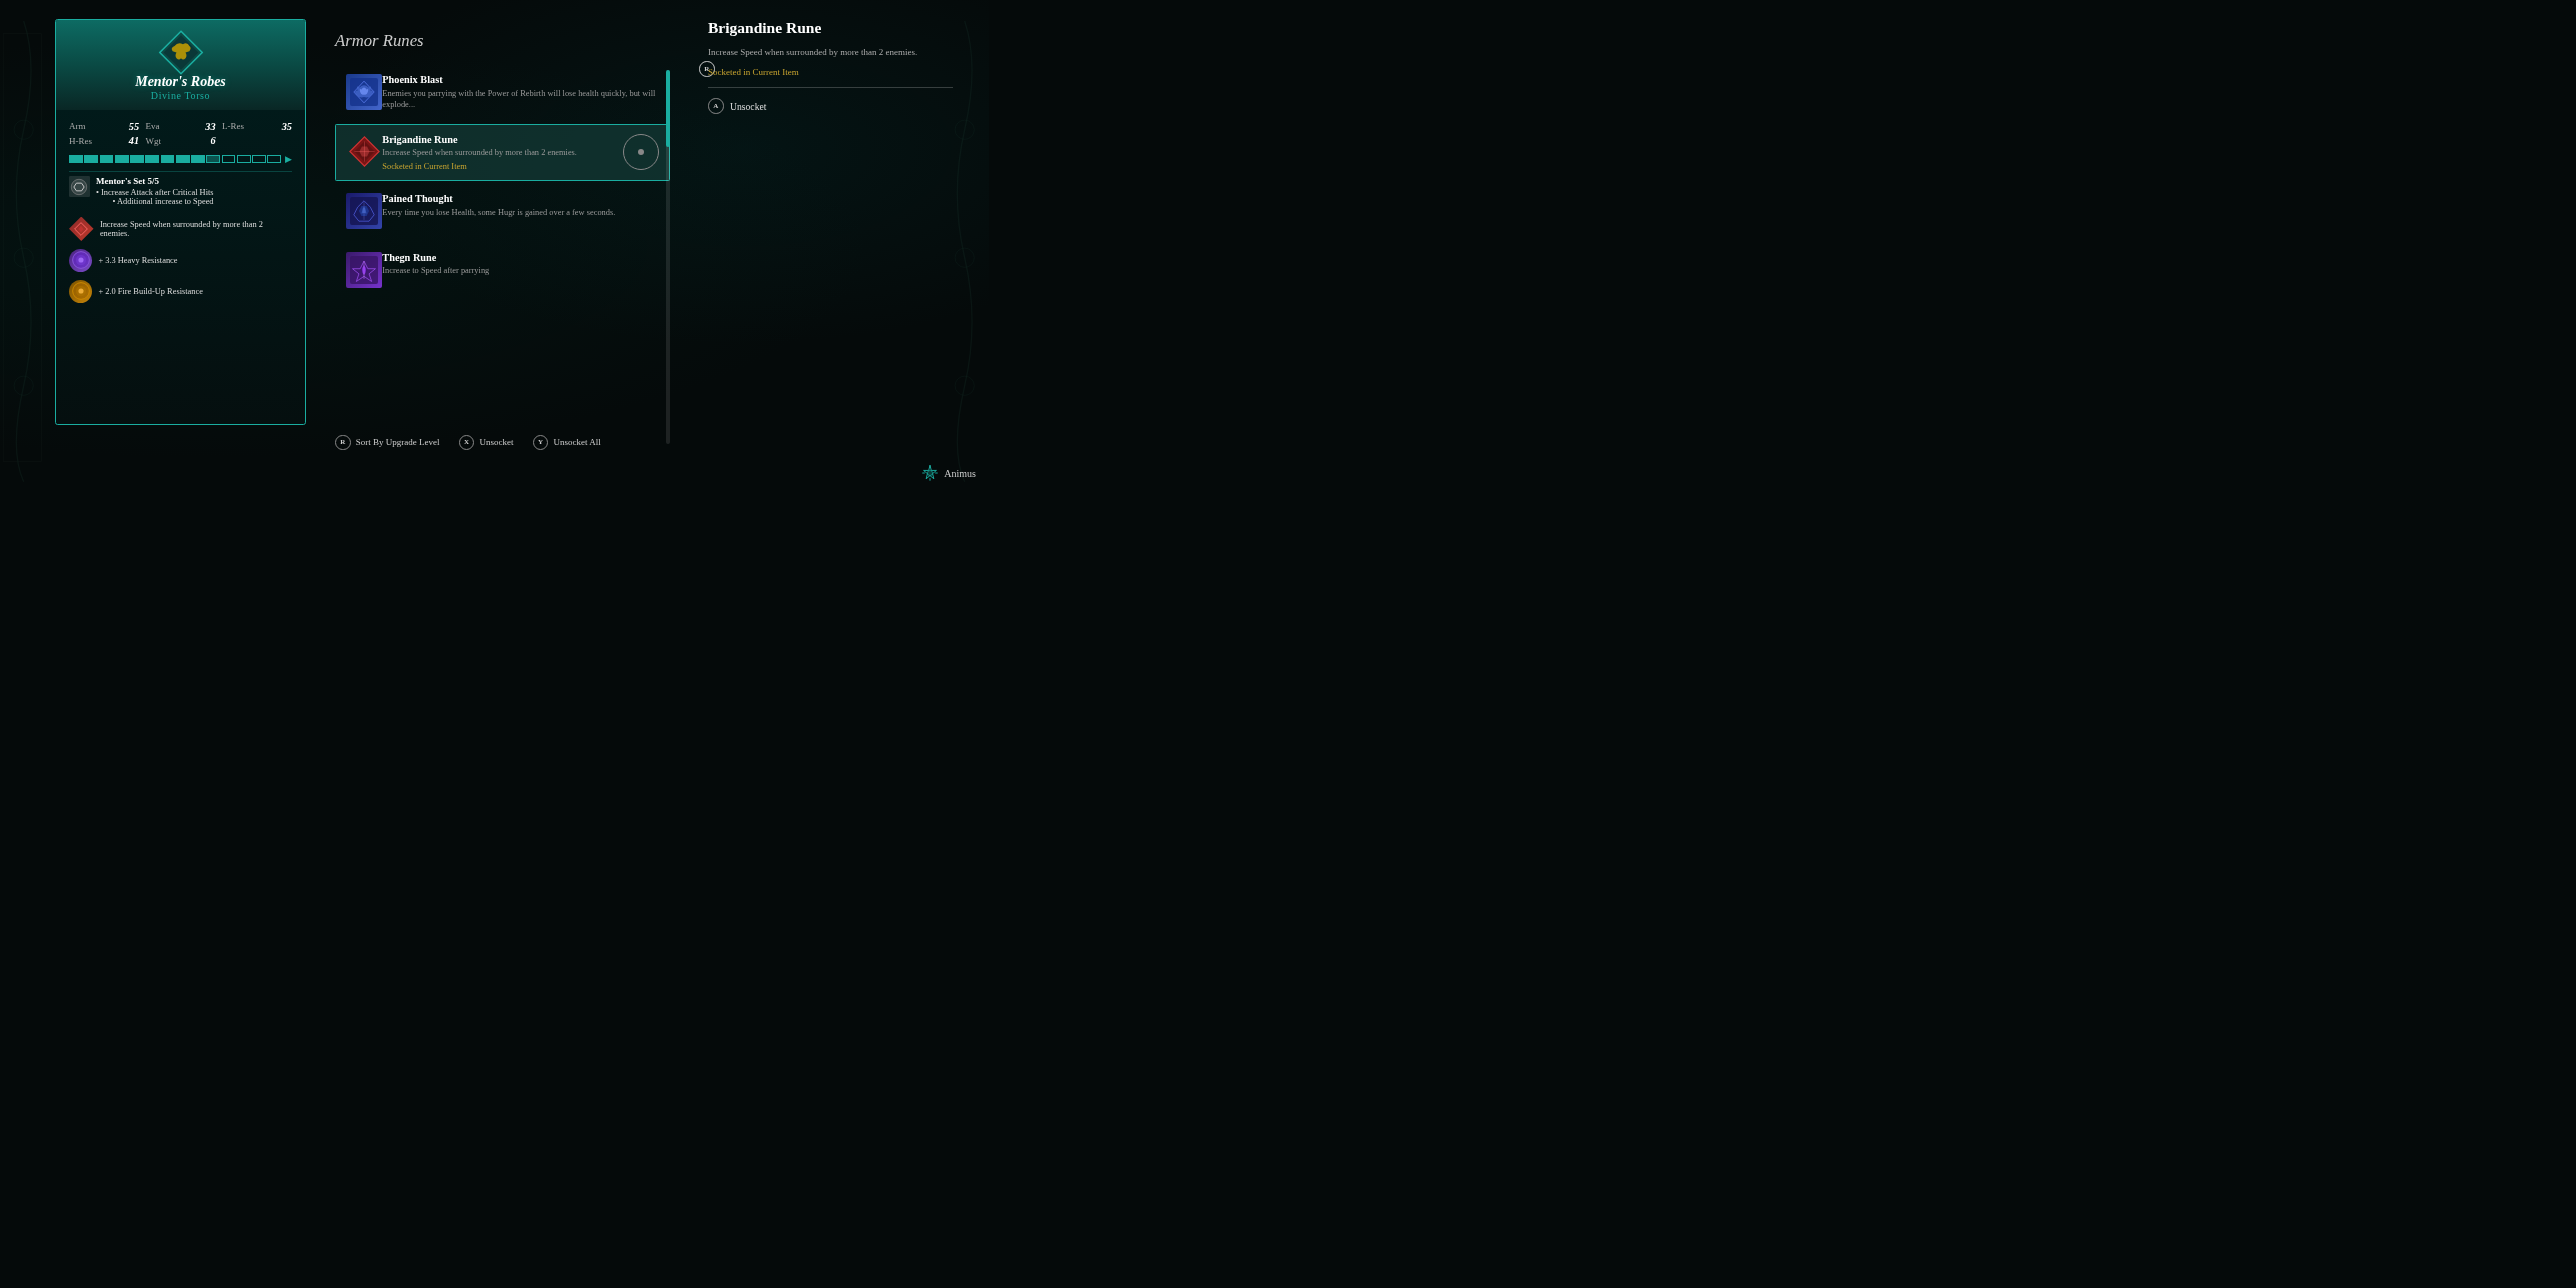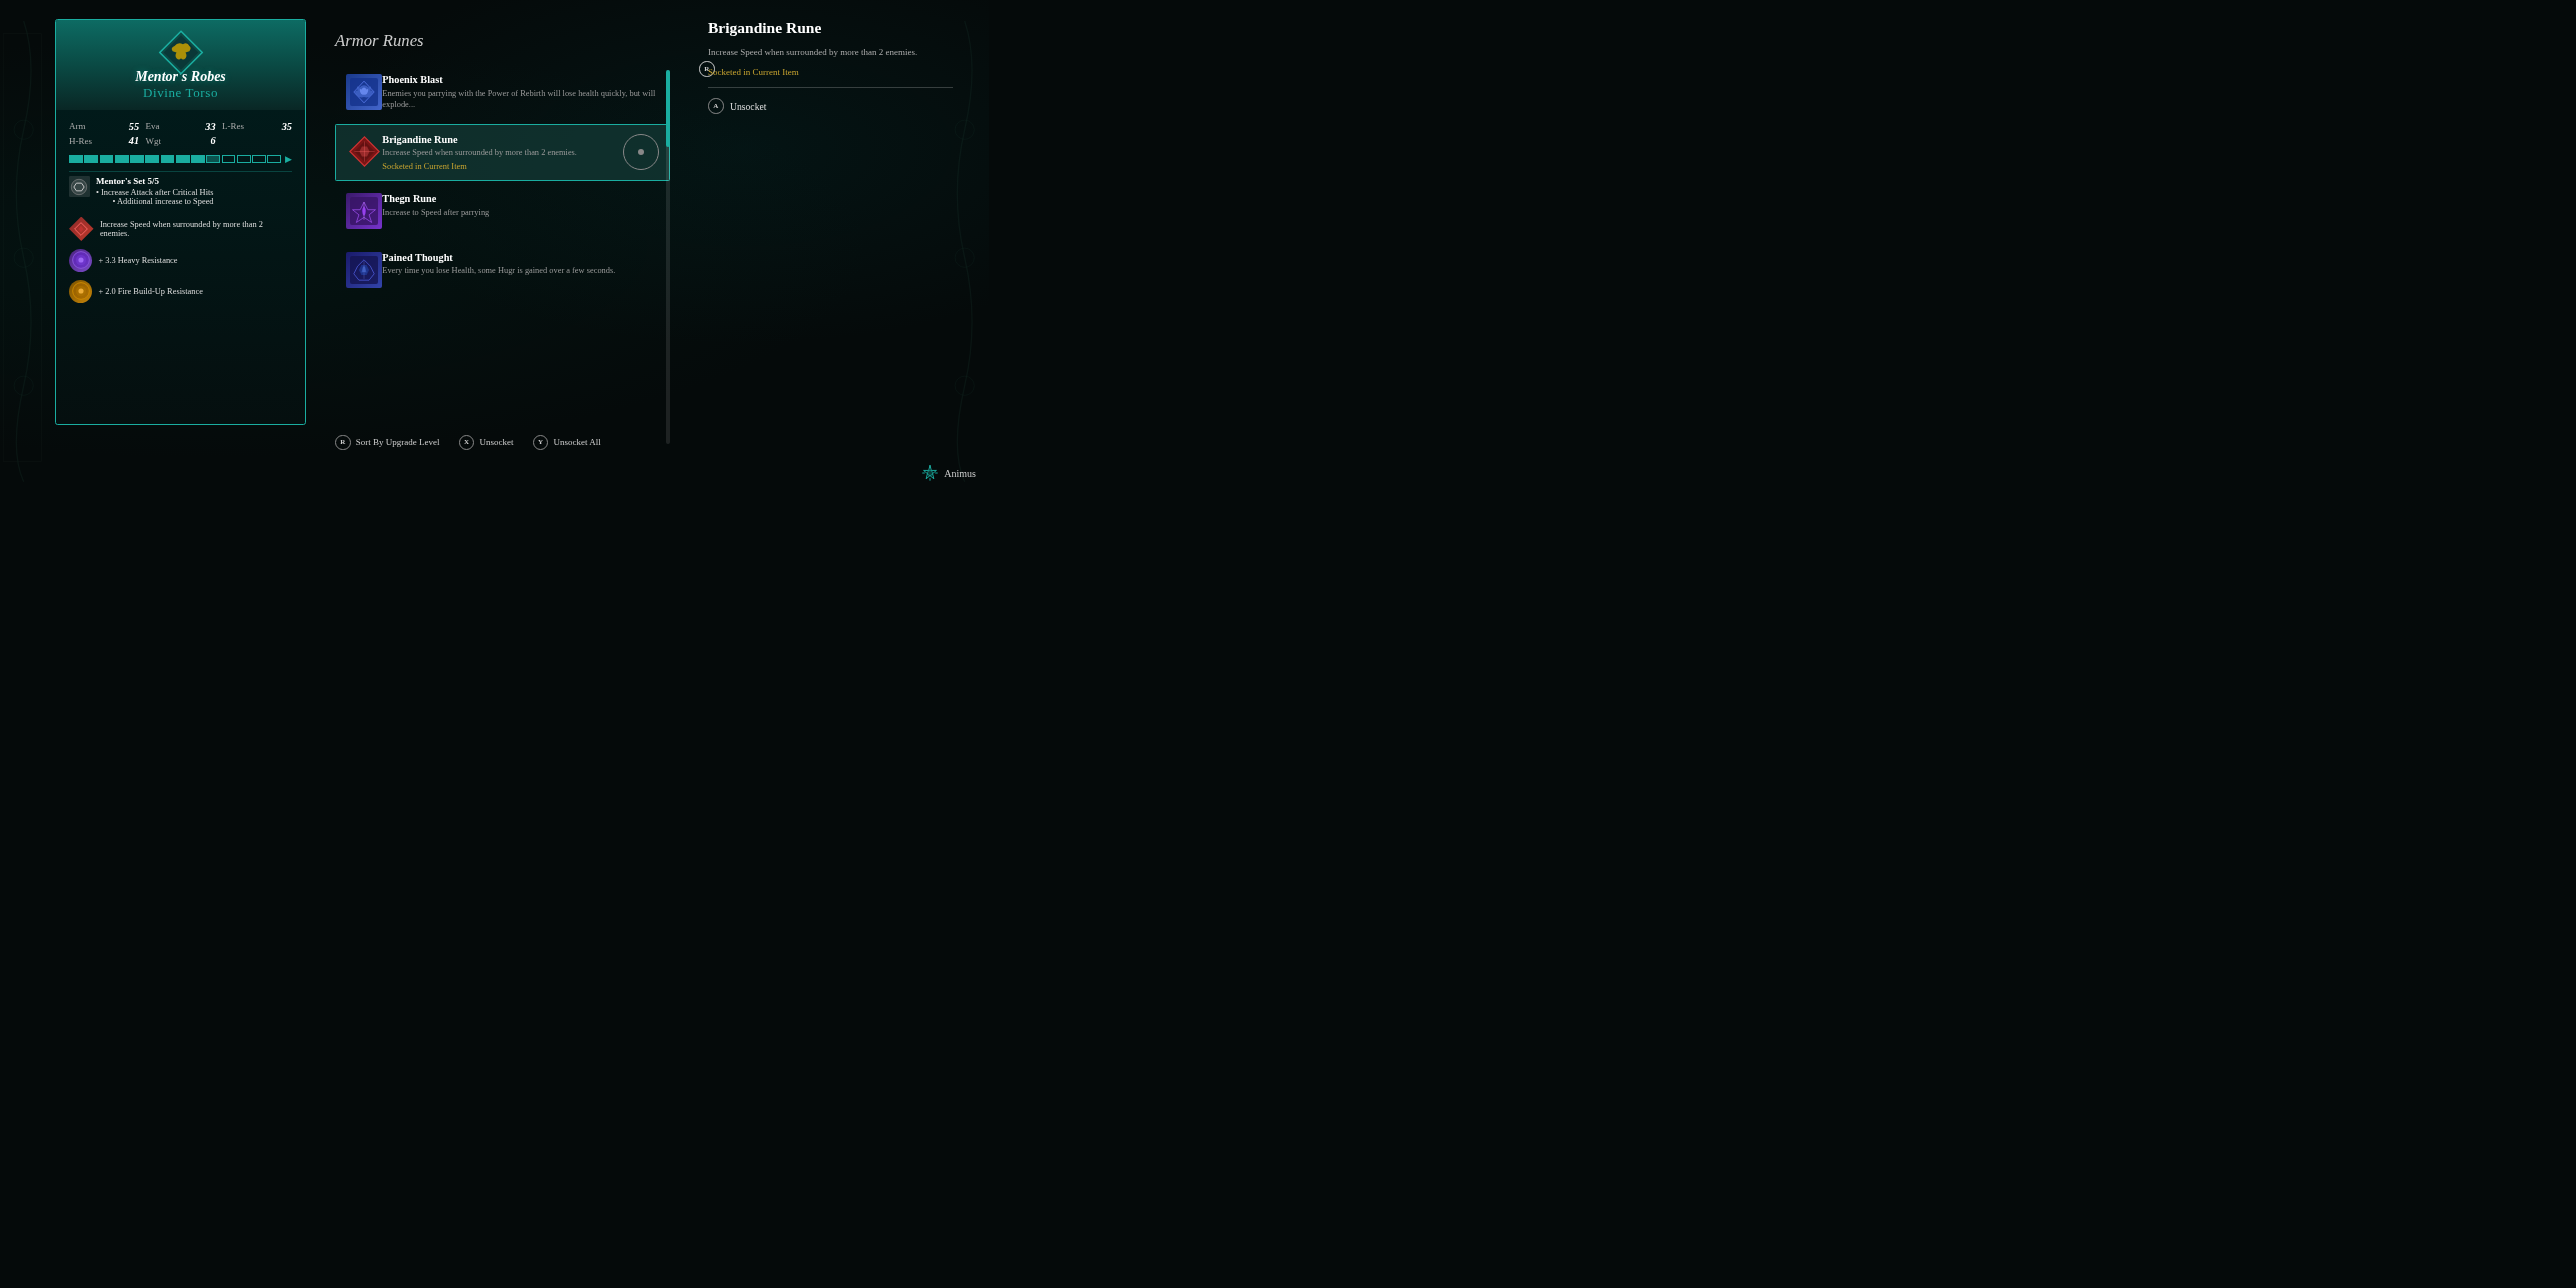--- a/index.html
+++ b/index.html
@@ -62,21 +62,21 @@
     .item-card-name {
       font-size: 14px;
       color: #ffffff;
       font-weight: bold;
       font-style: italic;
       text-shadow: 0 0 6.4px rgba(0,200,180,0.4);
       margin-top: 32px;
     }
 
     .item-card-type {
-      font-size: 13px;
+      font-size: 10px;
       color: #1aada0;
       letter-spacing: 0.6px;
     }
 
     .item-card-body {
       padding: 10.3px 13px;
     }
 
     .stats-grid {
       display: grid;
@@ -602,47 +602,47 @@
       <div class="rune-list-name">Brigandine Rune</div>
       <div class="rune-list-desc">Increase Speed when surrounded by more than 2 enemies.</div>
       <div class="rune-socketed-label">Socketed in Current Item</div>
     </div>
     <div class="rune-socket-indicator">
       <div class="socket-dot"></div>
     </div>
   </div>
 
   <div class="rune-list-item">
-    <div class="rune-list-icon thegn">
-      <svg width="28" height="28" viewBox="0 0 44 44">
-        <rect width="44" height="44" fill="rgba(55,20,100,0.8)" rx="3"></rect>
-        <path d="M22,8 L28,20 L40,20 L30,28 L34,40 L22,32 L10,40 L14,28 L4,20 L16,20Z" fill="none" stroke="#aa55ff" stroke-width="1.5" opacity="0.7"></path>
-        <path d="M22,14 Q28,22 22,30 Q16,22 22,14Z" fill="#9933ff" opacity="0.8"></path>
-        <line x1="22" y1="8" x2="22" y2="36" stroke="#cc88ff" stroke-width="1.5" opacity="0.5"></line>
-      </svg>
-    </div>
-    <div class="rune-list-info">
-      <div class="rune-list-name">Thegn Rune</div>
-      <div class="rune-list-desc">Increase to Speed after parrying</div>
-    </div>
-  </div>
-
-  <div class="rune-list-item">
     <div class="rune-list-icon pained">
       <svg width="28" height="28" viewBox="0 0 44 44">
         <rect width="44" height="44" fill="rgba(20,20,80,0.8)" rx="3"></rect>
         <path d="M22,6 L32,16 L38,28 L30,38 L14,38 L6,28 L12,16Z" fill="none" stroke="#5566ee" stroke-width="1.5" opacity="0.7"></path>
         <path d="M18,14 L26,14 L30,22 L26,30 L18,30 L14,22Z" fill="#2244aa" opacity="0.6"></path>
         <path d="M20,18 Q22,14 24,18 L26,26 Q22,24 18,26Z" fill="#4466cc" opacity="0.7"></path>
         <line x1="22" y1="8" x2="22" y2="36" stroke="#8899ff" stroke-width="1" opacity="0.4"></line>
       </svg>
     </div>
     <div class="rune-list-info">
       <div class="rune-list-name">Pained Thought</div>
       <div class="rune-list-desc">Every time you lose Health, some Hugr is gained over a few seconds.</div>
+    </div>
+  </div>
+
+  <div class="rune-list-item">
+    <div class="rune-list-icon thegn">
+      <svg width="28" height="28" viewBox="0 0 44 44">
+        <rect width="44" height="44" fill="rgba(55,20,100,0.8)" rx="3"></rect>
+        <path d="M22,8 L28,20 L40,20 L30,28 L34,40 L22,32 L10,40 L14,28 L4,20 L16,20Z" fill="none" stroke="#aa55ff" stroke-width="1.5" opacity="0.7"></path>
+        <path d="M22,14 Q28,22 22,30 Q16,22 22,14Z" fill="#9933ff" opacity="0.8"></path>
+        <line x1="22" y1="8" x2="22" y2="36" stroke="#cc88ff" stroke-width="1.5" opacity="0.5"></line>
+      </svg>
+    </div>
+    <div class="rune-list-info">
+      <div class="rune-list-name">Thegn Rune</div>
+      <div class="rune-list-desc">Increase to Speed after parrying</div>
     </div>
   </div>
 
   <div class="bottom-controls">
     <div class="control-btn">
       <div class="btn-circle">R</div>
       <span>Sort By Upgrade Level</span>
     </div>
     <div class="control-btn">
       <div class="btn-circle">X</div>

